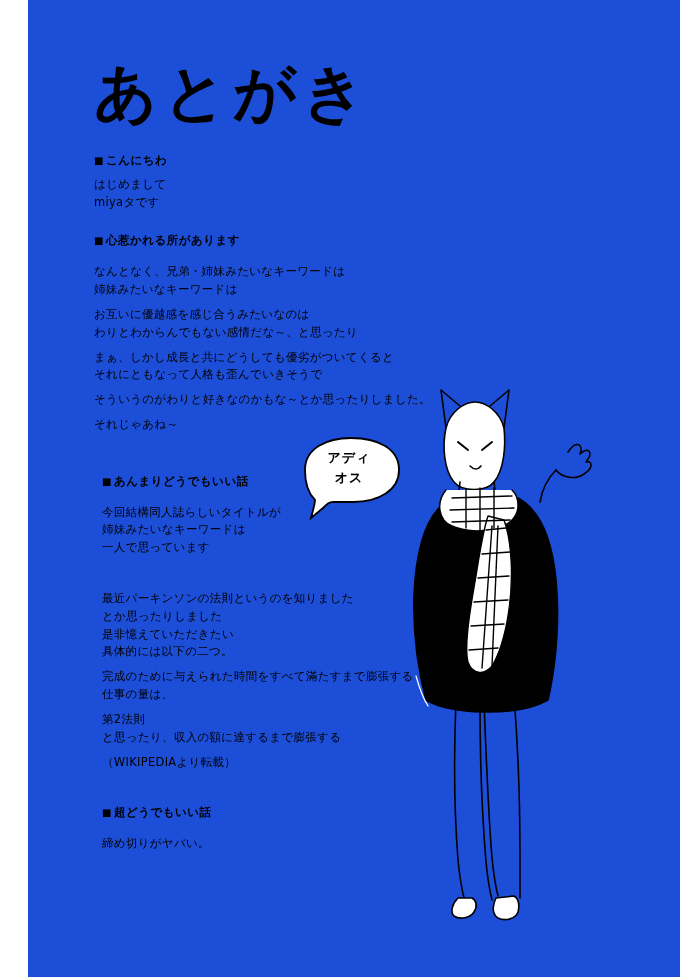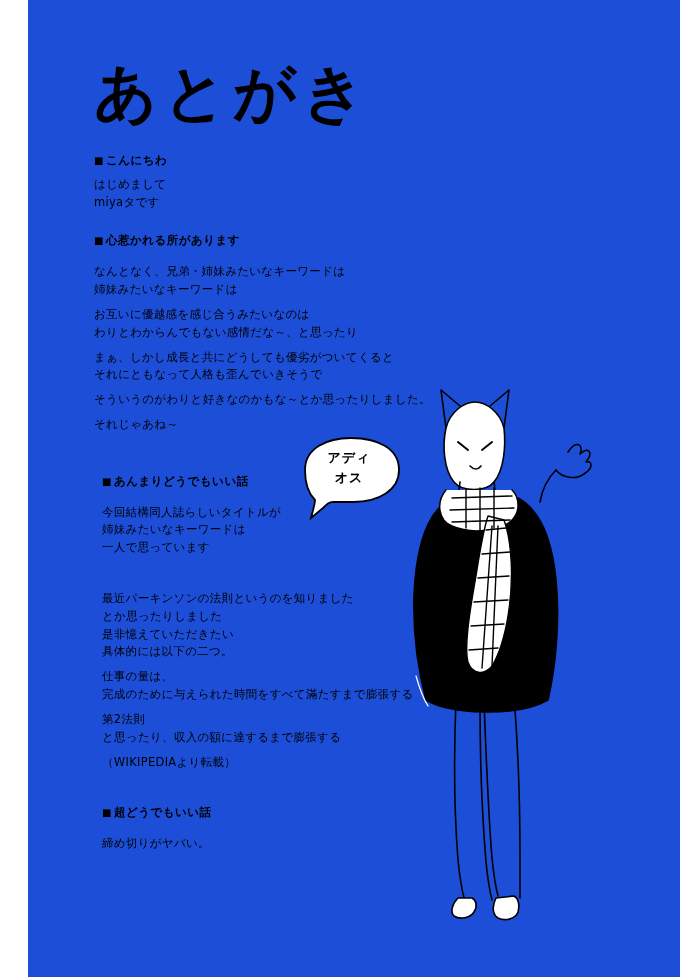--- a/index.html
+++ b/index.html
@@ -141,22 +141,22 @@
 
     <div class="spacer-md"></div>
 
     <div class="block sec-offset">
       <div class="spacer-sm"></div>
       <div class="line">最近パーキンソンの法則というのを知りました</div>
       <div class="line">とか思ったりしました</div>
       <div class="line">是非憶えていただきたい</div>
       <div class="line">具体的には以下の二つ。</div>
       <div class="spacer-sm"></div>
+      <div class="line">完成のために与えられた時間をすべて滿たすまで膨張する</div>
       <div class="line">仕事の量は、</div>
-      <div class="line">完成のために与えられた時間をすべて滿たすまで膨張する</div>
       <div class="spacer-sm"></div>
       <div class="line">第2法則</div>
       <div class="line">と思ったり、収入の額に達するまで膨張する</div>
       <div class="spacer-sm"></div>
       <div class="line">（WIKIPEDIAより転載）</div>
     </div>
 
     <div class="spacer-md"></div>
     <div class="spacer-sm"></div>
 

